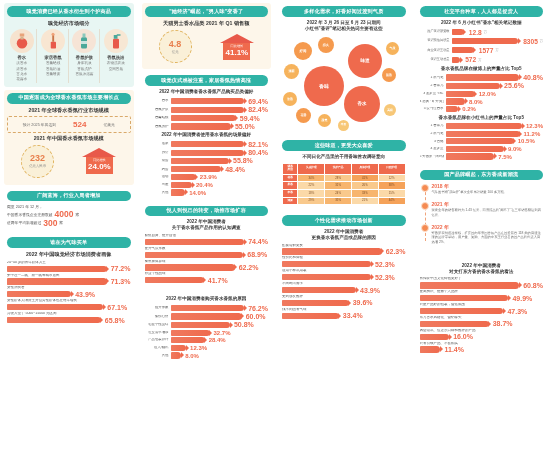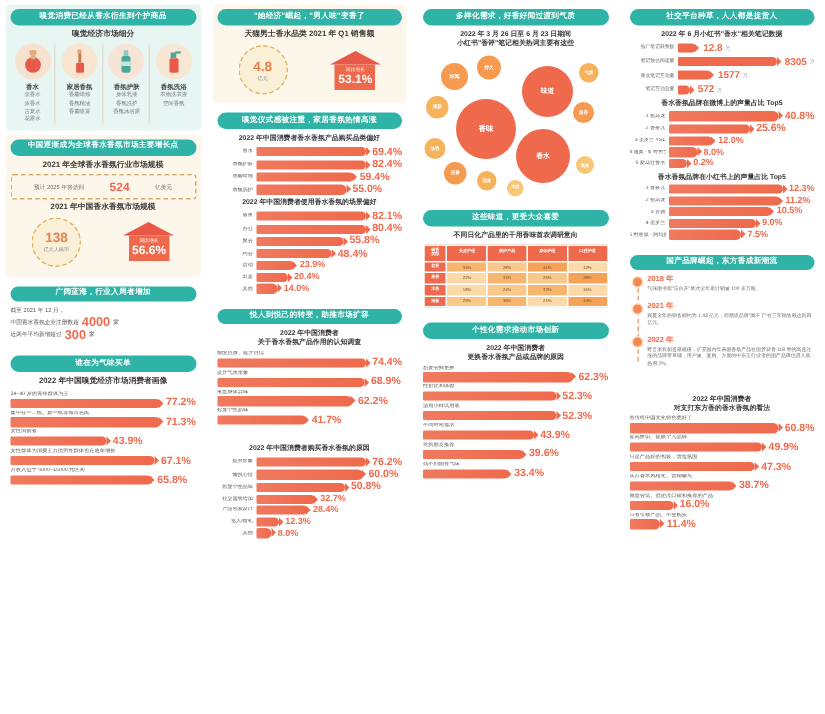--- a/index.html
+++ b/index.html
@@ -280,28 +280,28 @@
         <div class="banner">中国逐渐成为全球香水香氛市场主要增长点</div>
         <div class="subtitle">2021 年全球香水香氛行业市场规模</div>
         <div class="dashbox">
           <span>预计 2025 年将达到</span>
           <span class="hl">524</span>
           <span>亿美元</span>
         </div>
         <div class="subtitle">2021 年中国香水香氛市场规模</div>
         <div class="metricrow">
           <div class="coin">
-            <div class="big">138</div>
+            <div class="big">232</div>
             <div class="unit">亿元人民币</div>
           </div>
           <div class="house">
             <div class="roof"></div>
             <div class="body">
               <div class="cap">同比增长</div>
-              <div class="val">56.6%</div>
+              <div class="val">24.0%</div>
             </div>
           </div>
         </div>
       </div>
 
       <div class="panel white">
         <div class="banner">广阔蓝海，行业入局者增加</div>
         <div class="textstat">
           <div>截至 2021 年 12 月，</div>
           <div class="row">
@@ -370,21 +370,21 @@
         <div class="subtitle">天猫男士香水品类 2021 年 Q1 销售额</div>
         <div class="c2metrics">
           <div class="coin">
             <div class="big">4.8</div>
             <div class="unit">亿元</div>
           </div>
           <div class="house">
             <div class="roof"></div>
             <div class="body">
               <div class="cap">同比增长</div>
-              <div class="val">53.1%</div>
+              <div class="val">41.1%</div>
             </div>
           </div>
         </div>
       </div>
 
       <div class="panel white">
         <div class="banner">嗅觉仪式感被注重，家居香氛热情高涨</div>
         <div class="subtitle small">2022 年中国消费者香水香氛产品购买品类偏好</div>
         <div class="bars">
           <div class="barrow inline">

